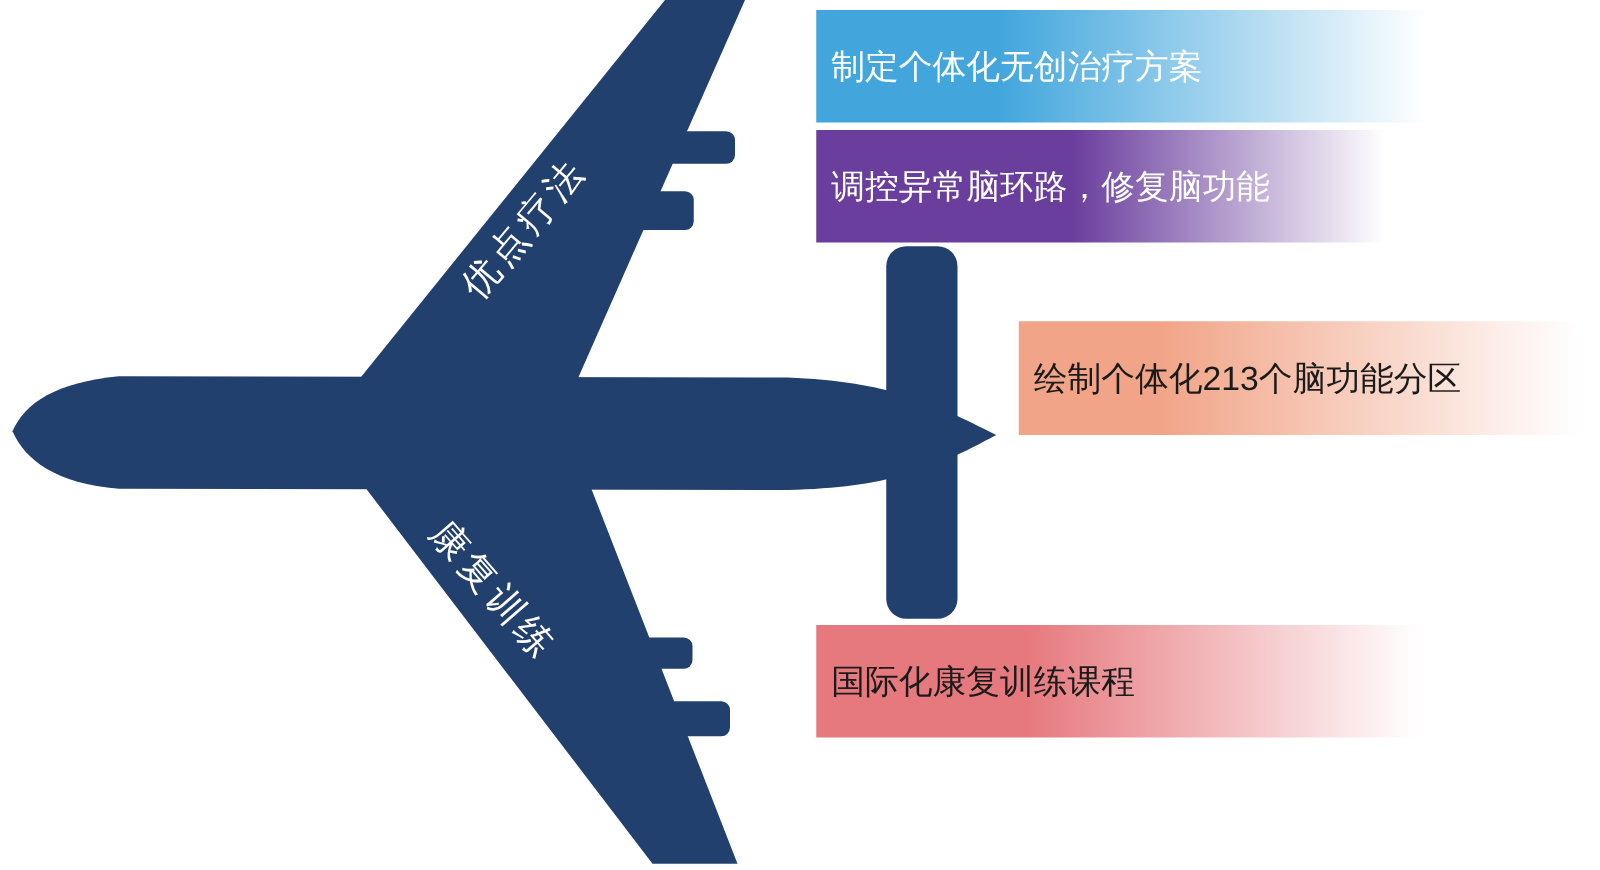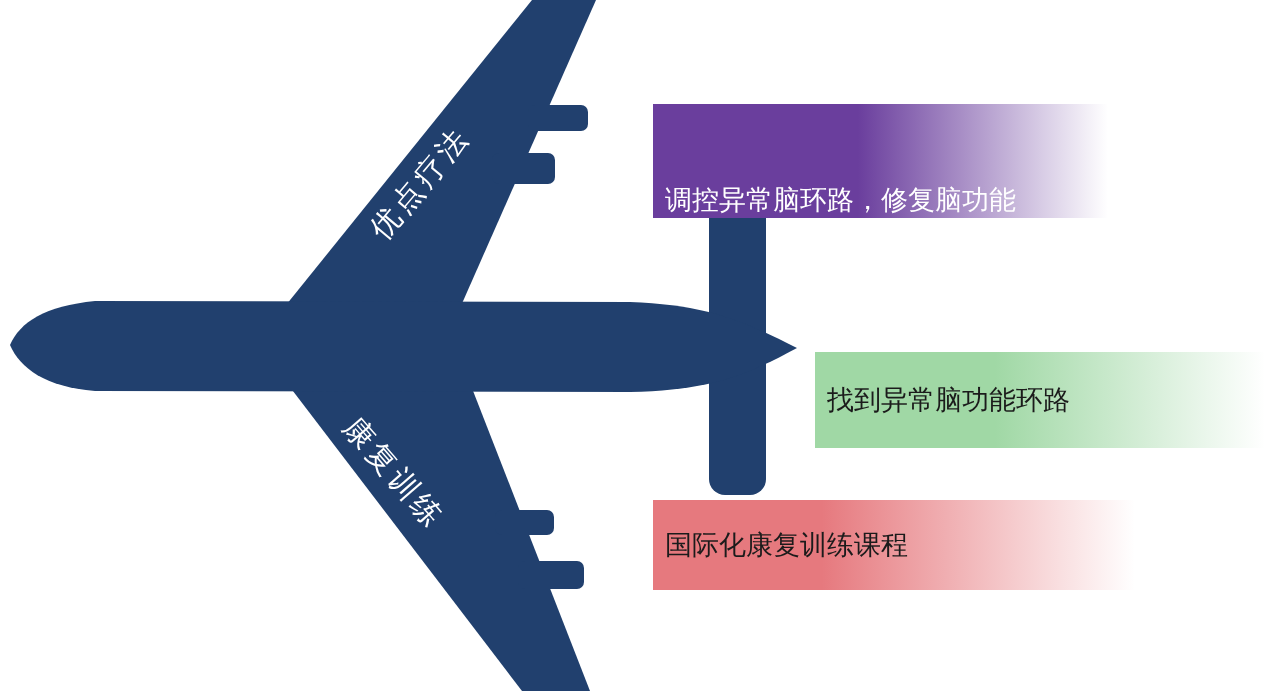--- a/index.html
+++ b/index.html
@@ -15,22 +15,22 @@
   .fuselage-label{left:44px;top:330px;letter-spacing:1px;}
   .wing-label{letter-spacing:4px;}
   .top-wing-label{left:420px;top:183px;transform:translate(-50%,-50%) rotate(-50deg);}
   .bottom-wing-label{left:394px;top:473px;transform:translate(-50%,-50%) rotate(49deg);}
   .bar{
     position:absolute;display:flex;align-items:center;box-sizing:border-box;
     padding-left:12px;font-size:27px;white-space:nowrap;z-index:2;
   }
   .bar-blue  {left:653px;top:8px;  width:488px;height:90px;color:#ffffff;
     background:linear-gradient(90deg,#42A6DD 0%,#42A6DD 30%,rgba(66,166,221,0) 100%);}
-  .bar-purple{left:653px;top:104px;width:455px;height:114px;color:#ffffff;
-    background:linear-gradient(90deg,#6A3E9D 0%,#6A3E9D 45%,rgba(106,62,157,0) 100%);align-items:flex-end;}
+  .bar-purple{left:653px;top:104px;width:455px;height:90px;color:#ffffff;
+    background:linear-gradient(90deg,#6A3E9D 0%,#6A3E9D 45%,rgba(106,62,157,0) 100%);}
   .bar-salmon{left:815px;top:257px;width:448px;height:91px;color:#1b1b1b;
     background:linear-gradient(90deg,#F1A487 0%,#F1A487 25%,rgba(241,164,135,0) 100%);}
   .bar-green {left:815px;top:352px;width:450px;height:96px;color:#1b1b1b;
     background:linear-gradient(90deg,#A0D8A5 0%,#A0D8A5 40%,rgba(160,216,165,0) 100%);}
   .bar-red   {left:653px;top:500px;width:482px;height:90px;color:#1b1b1b;
     background:linear-gradient(90deg,#E6797E 0%,#E6797E 35%,rgba(230,121,126,0) 100%);text-align:right;}
   .bar-yellow{left:653px;top:599px;width:460px;height:94px;color:#1b1b1b;
     background:linear-gradient(90deg,#F9F920 0%,#F9F920 55%,rgba(249,249,32,0) 100%);}
 </style>
 </head>
@@ -57,23 +57,26 @@
              L 630 302
              C 710 305, 745 322, 797 348
              C 745 376, 710 390, 630 392
              L 95 391
              C 45 387, 20 368, 10 345 Z"></path>
   </svg>
 
   <div class="plane-text wing-label top-wing-label">优点疗法</div>
   <div class="plane-text wing-label bottom-wing-label">康复训练</div>
 
+  <div class="bar bar-blue">
+    <span>制定个体化无创治疗方案</span>
+  </div>
   <div class="bar bar-purple">
     <span>调控异常脑环路，修复脑功能</span>
   </div>
-  <div class="bar bar-green">
-    <span>找到异常脑功能环路</span>
+  <div class="bar bar-salmon">
+    <span>绘制个体化213个脑功能分区</span>
   </div>
   <div class="bar bar-red">
     <span>国际化康复训练课程</span>
   </div>
 
 </div>
 
 </body></html>

